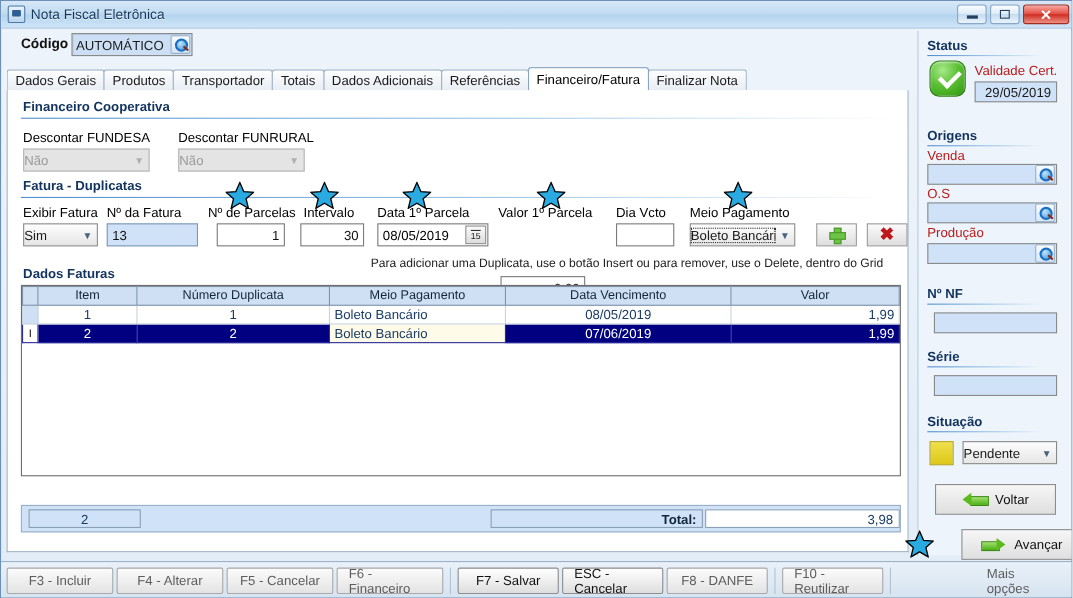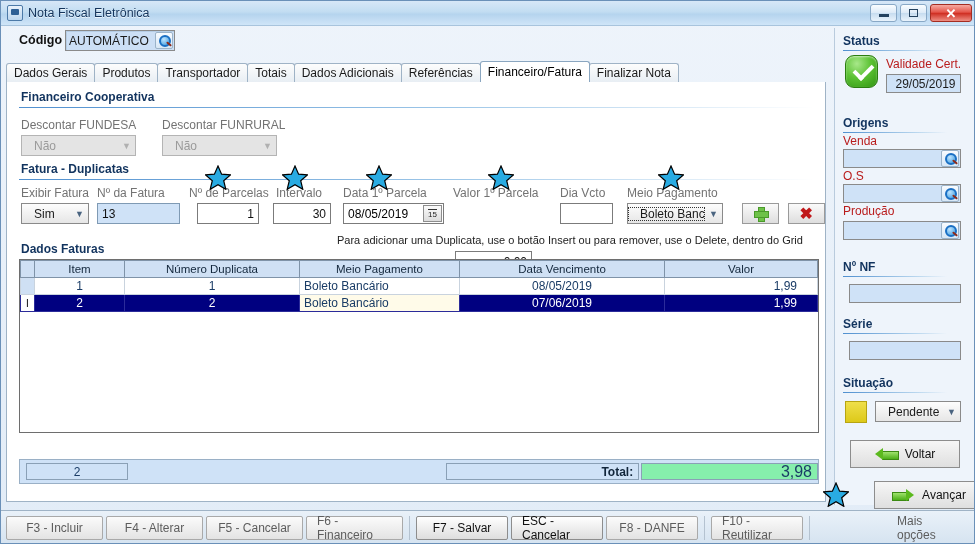--- a/index.html
+++ b/index.html
@@ -102,35 +102,35 @@
   #main {
     position:absolute; left:5px; top:81px; width:820px; height:420px;
     background:#ffffff; border:1px solid #9fb3c6; border-top:none;
   }
   .sec-title {
     position:absolute; font-weight:bold; font-size:12px; color:#11335e;
   }
   .sec-rule { position:absolute; height:1px;
     background: linear-gradient(90deg,#4f8fcf 0%, #9ec7e8 55%, #ffffff 100%); }
 
-  .fld-label { position:absolute; font-size:12px; color:#737373; }
+  .fld-label { position:absolute; font-size:12px; color:#000000; }
   .txtbox {
     position:absolute; border:1px solid #7b7b7b; background:#ffffff;
     height:21px; font-size:12px; color:#111; display:flex; align-items:center;
   }
   .txtbox .t { padding:0 4px; width:100%; }
   .txtbox .t.right { text-align:right; }
   .txtbox.blue { background:#cfe2f7; border-color:#7f9ab4; }
 
   .combo {
     position:absolute; height:21px; border:1px solid #8a8a8a;
     background: linear-gradient(180deg,#fdfdfd,#e6e6e6);
     display:flex; align-items:center; font-size:12px; color:#1a1a1a;
   }
-  .combo .ctext { padding-left:12px; flex:1; overflow:hidden; white-space:nowrap; }
+  .combo .ctext { padding-left:0; flex:1; overflow:hidden; white-space:nowrap; }
   .combo .carrow {
     width:17px; height:100%; display:flex; align-items:center; justify-content:center;
     color:#4a6480; font-size:9px;
   }
   .combo.disabled { background:#e4e4e4; border-color:#b4b4b4; color:#9a9a9a; }
   .combo.disabled .carrow { color:#b0b0b0; }
   .combo.focused .ctext { outline:1px dotted #333; outline-offset:-1px; }
 
   .datebox { position:absolute; height:21px; border:1px solid #7b7b7b; background:#fff;
     display:flex; align-items:center; font-size:12px; }
@@ -163,42 +163,42 @@
     color:#12263b; height:17px; text-align:center; font-size:11.5px;
   }
   #grid td { border:1px solid #c9d3de; height:17px; color:#1a3c66; }
   #grid .c-ind { width:14px; background:#cfe0f4; }
   #grid tr.sel td { background:#000080; color:#ffffff; border-color:#2b2b9a; }
   #grid tr.sel td.cell-mp { background:#fffbe9; color:#1a3c66; }
   #grid td.cell-ind { background:#cfe0f4; }
   #grid tr.sel td.cell-ind { background:#ffffff; color:#000; text-align:center; font-size:10px;}
   .ta-c { text-align:center; }
   .ta-l { text-align:left; padding-left:4px; }
-  .ta-r { text-align:right; padding-right:20px; }
+  .ta-r { text-align:right; padding-right:4px; }
 
   #grid-hint { position:absolute; font-size:11px; color:#222; }
 
   
   #totalbar {
     position:absolute; left:12px; top:460px; width:800px; height:25px;
     background:#cfe2f7; border:1px solid #9ab0c6; display:flex; align-items:center;
   }
   #totalbar .cnt {
     margin-left:6px; width:107px; height:17px; border:1px solid #8aa0b6;
     background:#cfe2f7; font-size:12px; color:#1a3c66; display:flex;
     align-items:center; justify-content:center;
   }
   #totalbar .lbl {
     margin-left:318px; width:202px; height:17px; border:1px solid #8aa0b6;
     background:#cfe2f7; font-size:12px; font-weight:bold; color:#12263b;
     display:flex; align-items:center; justify-content:flex-end; padding-right:5px;
   }
   #totalbar .val {
     margin-left:2px; width:185px; height:17px; border:1px solid #8aa0b6;
-    background:#86efac; font-size:16px; color:#1a3c66; display:flex;
+    background:#ffffff; font-size:12px; color:#1a3c66; display:flex;
     align-items:center; justify-content:flex-end; padding-right:5px;
   }
 
   
   #side {
     position:absolute; left:833px; top:27px; width:140px; height:477px;
     background:#eef4fb; border-left:1px solid #b9cbdd;
   }
   .s-title { position:absolute; font-weight:bold; font-size:12px; color:#11335e; }
   .s-rule { position:absolute; height:1px; width:104px; left:8px;

